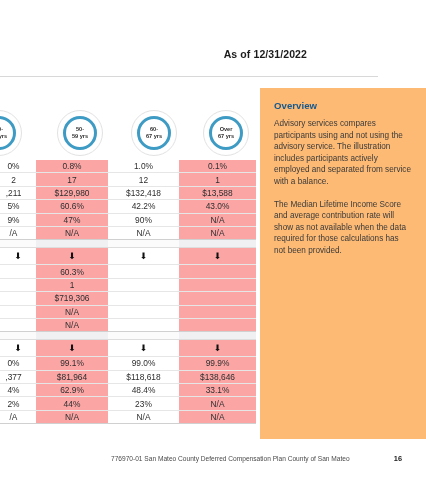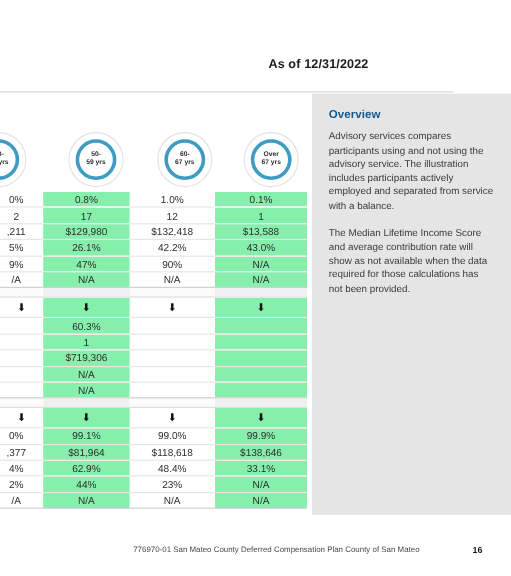--- a/index.html
+++ b/index.html
@@ -40,24 +40,24 @@
     top: 76px;
     width: 378px;
     height: 1px;
     background: #d8d8d8;
   }
 
   
   #overview-panel {
     position: absolute;
     left: 260px;
-    top: 78px;
+    top: 88px;
     width: 166px;
     height: 351px;
-    background: #e5e5e5;
+    background: #fdba74;
     box-sizing: border-box;
     padding: 12px 14px 10px 14px;
   }
   #overview-title {
     font-size: 9.6px;
     font-weight: bold;
     color: #14588f;
     margin: 0 0 7px 0;
     letter-spacing: 0.05px;
   }
@@ -143,21 +143,21 @@
     vertical-align: middle;
     color: #2e2e2e;
     border-bottom: 1px solid #e6e6e6;
     overflow: hidden;
     white-space: nowrap;
   }
   #data-table tr.band-sep td {
     border-bottom: 1px solid #d0d0d0;
   }
   #data-table td.col-alt {
-    background: #86efac;
+    background: #fca5a5;
   }
   #data-table td.clip-left {
     text-align: center;
     text-indent: -9px;
   }
   #data-table tr.arrow-row td {
     height: 16px;
     border-bottom: 1px solid #e6e6e6;
     font-size: 9px;
     color: #111111;
@@ -264,21 +264,21 @@
         <td class="col-alt">1</td>
       </tr>
       <tr>
         <td class="clip-left">,211</td>
         <td class="col-alt">$129,980</td>
         <td>$132,418</td>
         <td class="col-alt">$13,588</td>
       </tr>
       <tr>
         <td class="clip-left">5%</td>
-        <td class="col-alt">26.1%</td>
+        <td class="col-alt">60.6%</td>
         <td>42.2%</td>
         <td class="col-alt">43.0%</td>
       </tr>
       <tr>
         <td class="clip-left">9%</td>
         <td class="col-alt">47%</td>
         <td>90%</td>
         <td class="col-alt">N/A</td>
       </tr>
       <tr class="band-sep">

